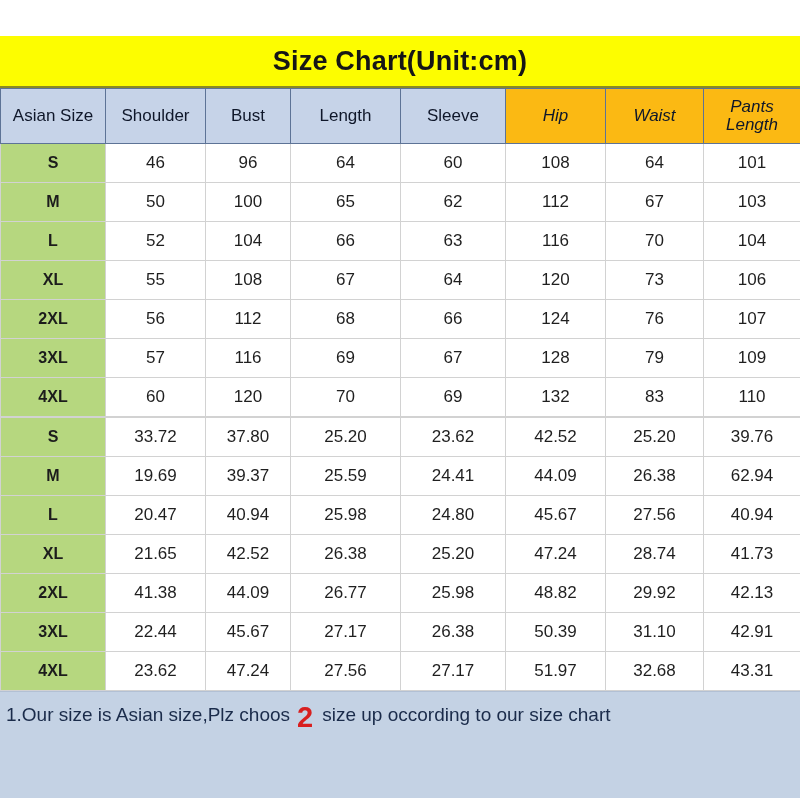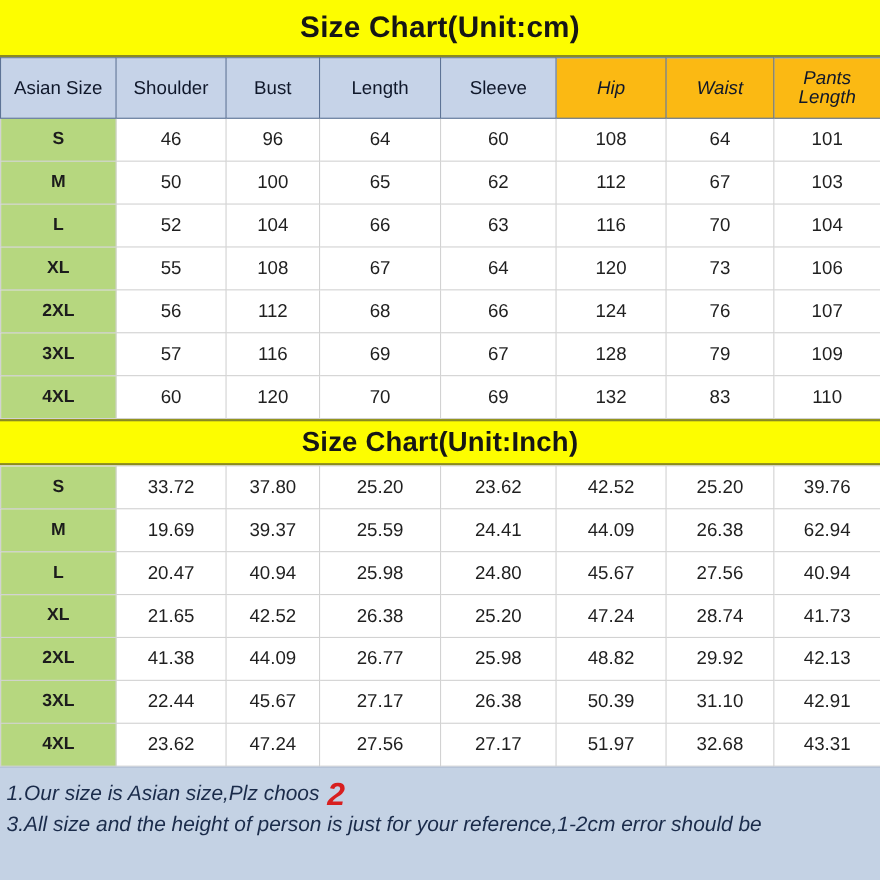--- a/index.html
+++ b/index.html
@@ -30,20 +30,21 @@
     letter-spacing: 0.2px;
     display: flex;
     align-items: center;
     justify-content: center;
     box-sizing: border-box;
   }
   .title-bar-1 {
     height: 52px;
     font-size: 27px;
     border-bottom: 2px solid #8a8a22;
+    margin-top: 36px;
   }
   .title-bar-2 {
     height: 42px;
     font-size: 25px;
     border-top: 2px solid #8a8a22;
     border-bottom: 2px solid #8a8a22;
   }
 
   
   table.size-table {
@@ -116,22 +117,21 @@
     box-sizing: border-box;
     padding: 9px 6px 0 6px;
     border-top: 1px solid #b2c0d4;
   }
   .note {
     font-size: 19px;
     color: #1a2b4a;
     line-height: 1.46;
     white-space: nowrap;
     display: flex;
-    align-items: flex-end;
-    font-style: italic;
+    align-items: flex-start;
   }
   .note .red-num {
     color: #d81f1f;
     font-size: 29px;
     font-weight: bold;
     padding: 0 9px 0 7px;
     line-height: 1;
     position: relative;
     top: 2px;
   }
@@ -233,21 +233,20 @@
         <td class="val">120</td>
         <td class="val">70</td>
         <td class="val">69</td>
         <td class="val">132</td>
         <td class="val">83</td>
         <td class="val">110</td>
       </tr>
     </tbody>
   </table>
 
-  <div class="title-bar title-bar-2">Size Chart(Unit:Inch)</div>
 
   <table class="size-table">
     <colgroup>
       <col class="c-size">
         <col class="c-sh">
         <col class="c-bust">
         <col class="c-len">
       <col class="c-slv">
         <col class="c-hip">
         <col class="c-waist">
@@ -324,17 +323,17 @@
         <td class="val">32.68</td>
         <td class="val">43.31</td>
       </tr>
     </tbody>
   </table>
 
   <div class="footer">
     <div class="note">
       <span>1.Our size is Asian size,Plz choos</span>
       <span class="red-num">2</span>
+      <span>size up occording to our size chart</span>
     </div>
-    <div class="note">3.All size and the height of person is just for your reference,1-2cm error should be</div>
   </div>
 
 </div>
 
 </body></html>

